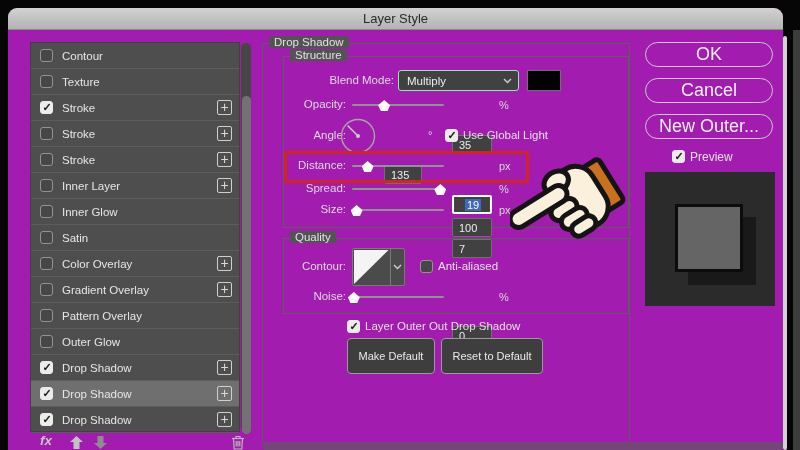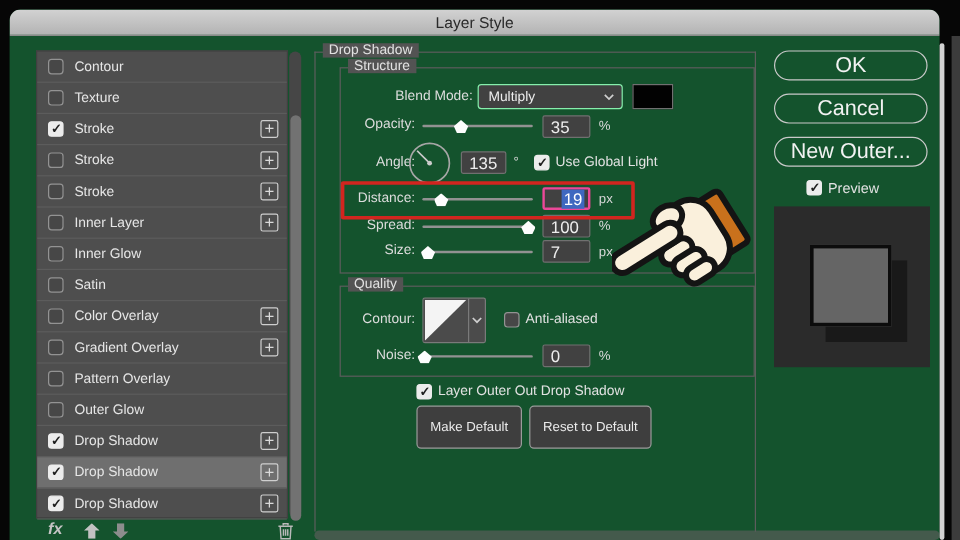--- a/index.html
+++ b/index.html
@@ -1,19 +1,19 @@
 <!DOCTYPE html>
 <html><head>
 <meta charset="utf-8">
 <style>
   * { margin:0; padding:0; box-sizing:border-box; }
   html,body { width:800px; height:450px; }
   body { background:#060606; font-family:"Liberation Sans",sans-serif; position:relative; overflow:hidden; color:#e2e2e2; }
 
-  .dialog { position:absolute; left:8px; top:8px; width:775px; height:442px; background:#14532d; border-radius:9px 9px 0 0; overflow:hidden; }
+  .dialog { position:absolute; left:8px; top:8px; width:775px; height:442px; background:#a21caf; border-radius:9px 9px 0 0; overflow:hidden; }
   .titlebar { position:absolute; left:0; top:0; width:100%; height:22px; background:linear-gradient(#d2d2d2,#b3b3b3); border-bottom:1px solid #8a8a8a; display:flex; align-items:center; justify-content:center; color:#2a2a2a; font-size:13px; }
 
   .edge-light { position:absolute; left:783px; top:36px; width:4px; height:414px; background:#d2d2d2; border-radius:2px; }
   .edge-dark  { position:absolute; left:793px; top:30px; width:7px; height:420px; background:#3c3c3c; }
 
   
   .listpanel { position:absolute; left:22px; top:34px; width:210px; height:390px; background:#4e4e4e; border:1px solid #404040; }
   .row { height:26px; display:flex; align-items:center; padding-left:9px; gap:9px; border-bottom:1px solid #5c5c5c; font-size:11.5px; color:#e6e6e6; }
   .row.sel { background:#6f6f6f; }
   .cb { width:13px; height:13px; border-radius:3px; border:1px solid #939393; background:#474747; flex:none; position:relative; }
@@ -34,22 +34,22 @@
   
   .grp { position:absolute; border:1px solid #5d5d5d; }
   .grp .legend { position:absolute; top:-8px; left:6px; background:#535353; padding:0 5px; font-size:11.5px; color:#e2e2e2; white-space:nowrap; }
   .grp-outer { left:254px; top:35px; width:368px; height:400px; border-bottom:none; }
   .grp-structure { left:275px; top:48px; width:346px; height:172px; }
   .grp-quality { left:275px; top:230px; width:346px; height:76px; }
 
   .lbl { position:absolute; font-size:11.5px; color:#dcdcdc; text-align:right; width:84px; left:254px; }
   .lbl-wide { width:132px; }
 
-  .field { position:absolute; left:444px; width:40px; height:19px; background:#414141; border:1px solid #707070; border-radius:2px; font-size:14px; color:#ededed; display:flex; align-items:center; padding-left:6px; }
-  .field.focus { border:2px solid #ec4899; padding-left:11px;justify-content:center; }
+  .field { position:absolute; left:444px; width:40px; height:19px; background:#414141; border:1px solid #707070; border-radius:2px; font-size:11px; color:#ededed; display:flex; align-items:center; padding-left:6px;margin-top:39px; }
+  .field.focus { border:2px solid #ffffff; padding-left:11px; }
   .selchip { background:#3f68c0; color:#fff; padding:0 2px; }
   .unit { position:absolute; left:491px; font-size:11px; color:#d8d8d8; }
 
   .slider { position:absolute; left:344px; width:92px; height:14px; }
   .slider .track { position:absolute; left:0; right:0; top:6px; height:2px; background:#929292; border-radius:1px; }
   .slider .thumb { position:absolute; top:2px; width:12px; height:11px; background:#fdfdfd; clip-path:polygon(50% 0,100% 48%,78% 100%,22% 100%,0 48%); filter:drop-shadow(0 1px 1px rgba(0,0,0,.65)); }
 
   .ddl { position:absolute; left:390px; top:62px; width:121px; height:21px; background:#414141; border:1px solid #86efac; border-radius:3px; display:flex; align-items:center; padding:0 20px 0 8px; font-size:11.5px; color:#ededed; }
   .ddl svg { position:absolute; right:6px; top:7px; }
   .swatch { position:absolute; left:519px; top:62px; width:34px; height:21px; background:#020202; border:1px solid #707070; }

